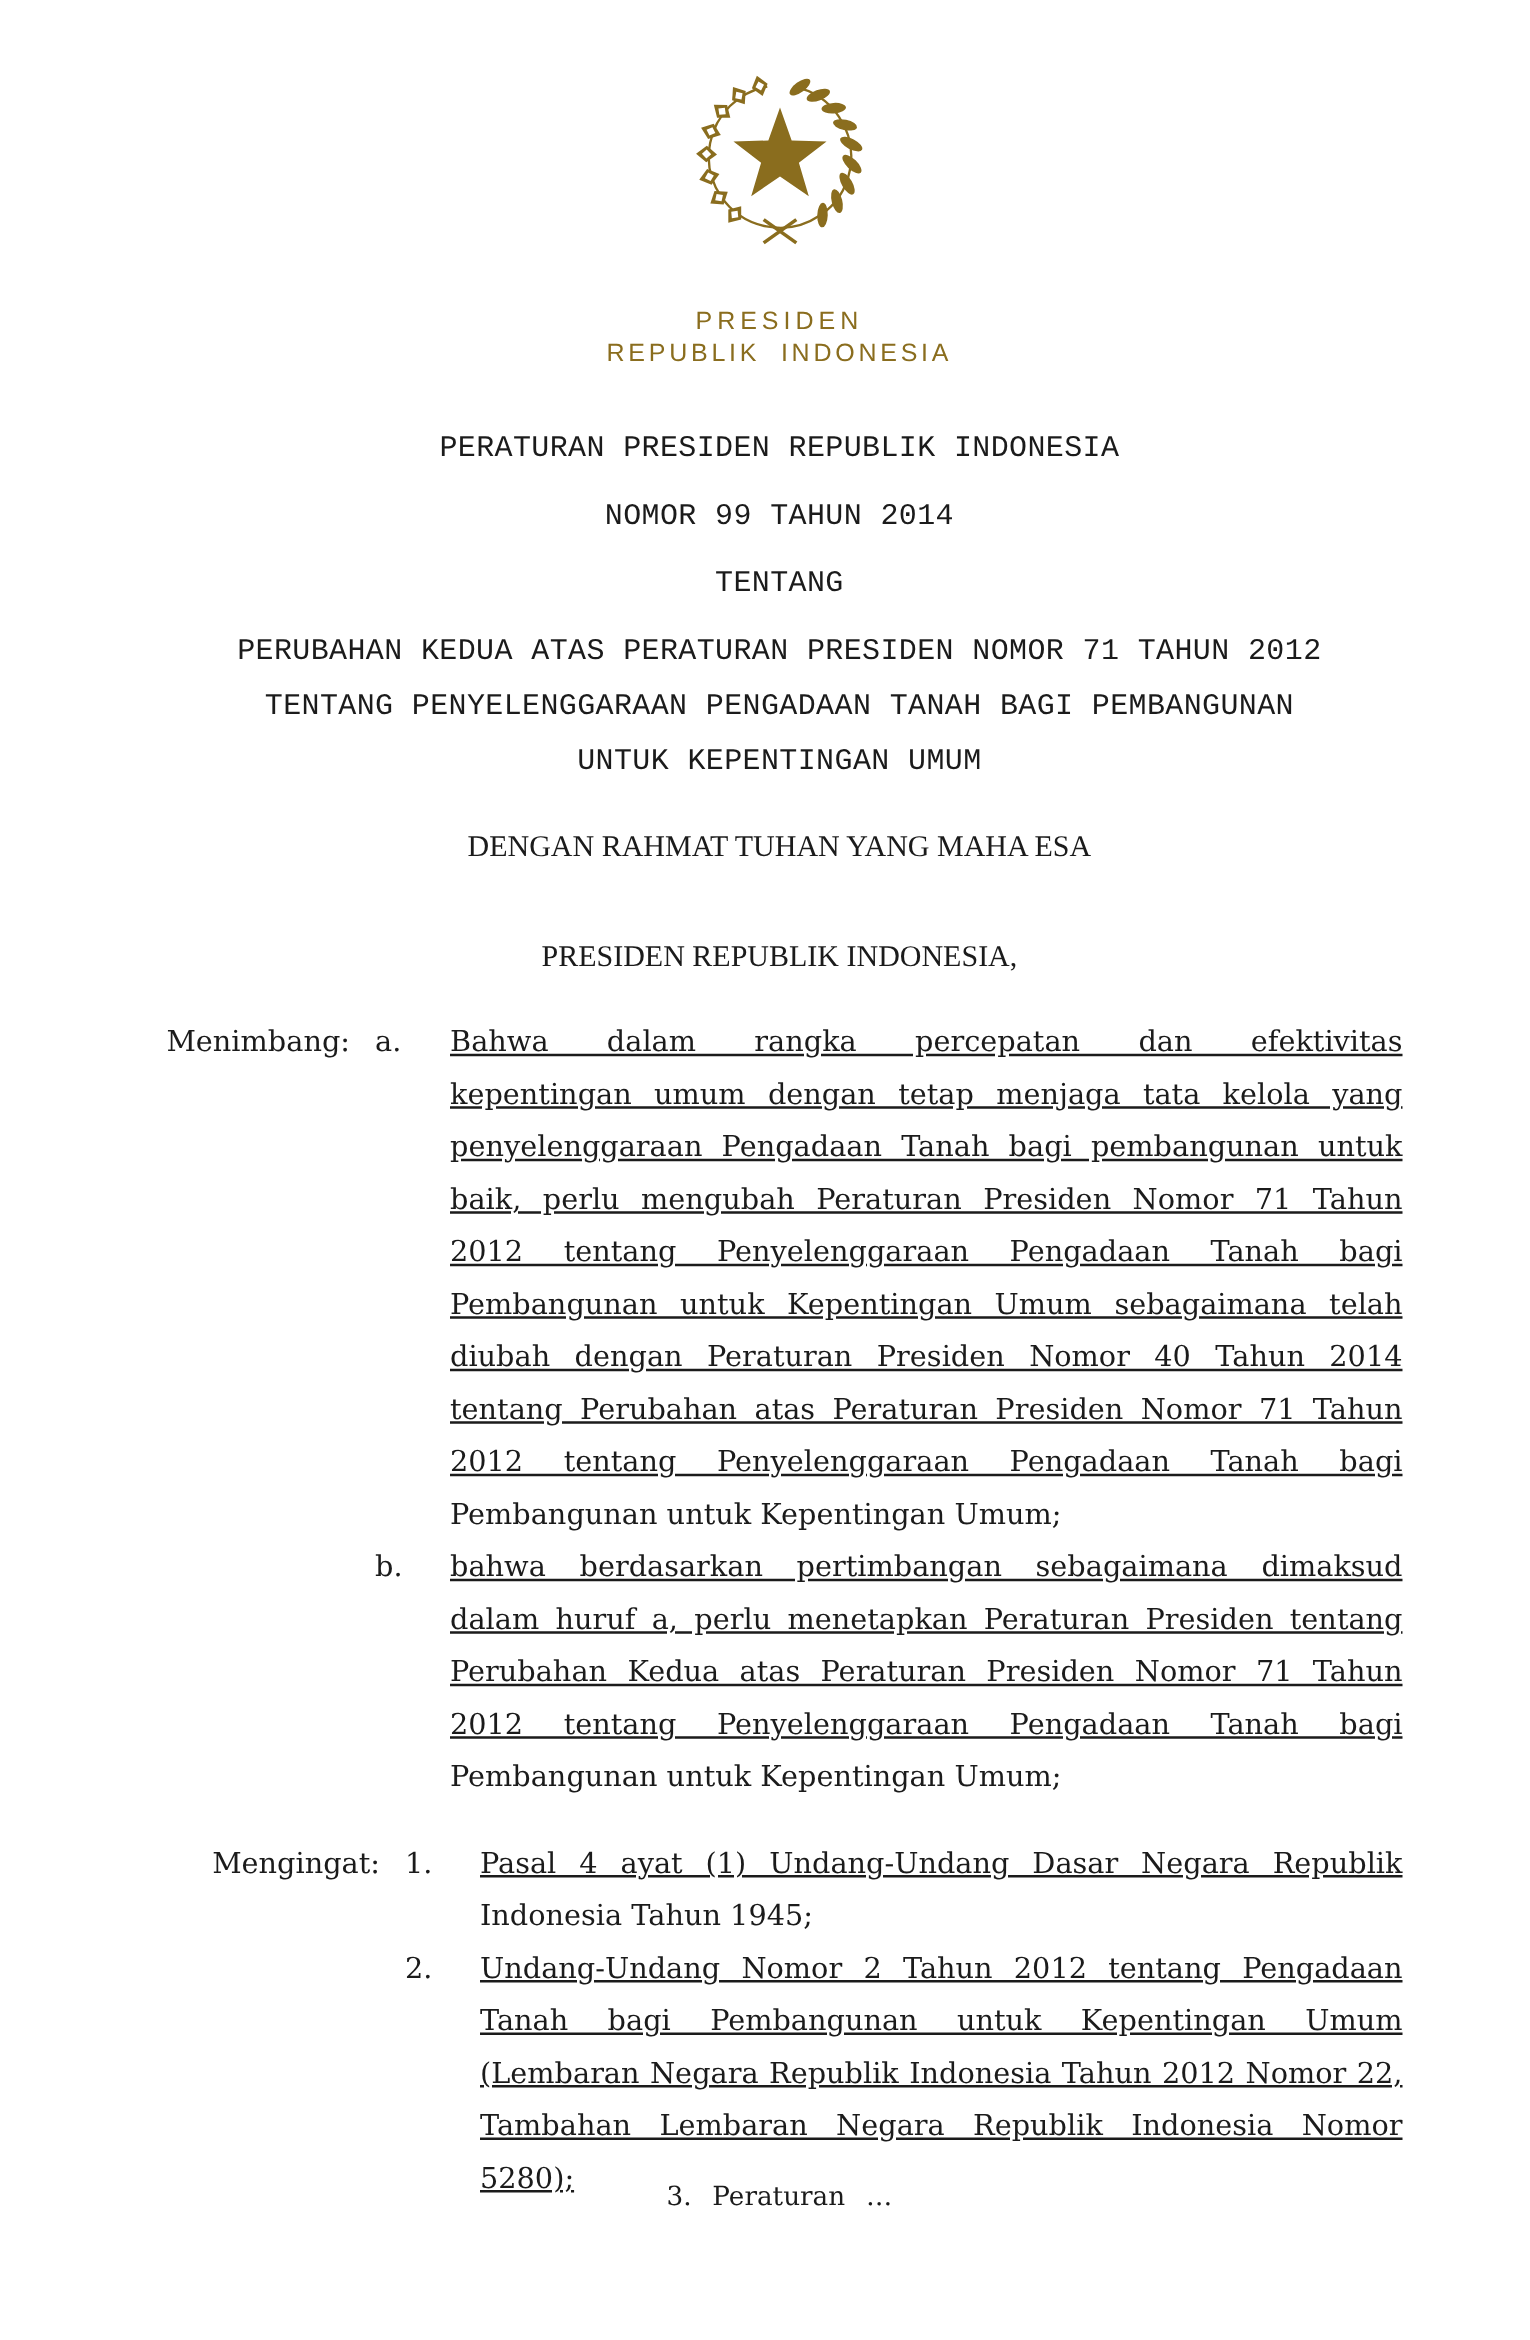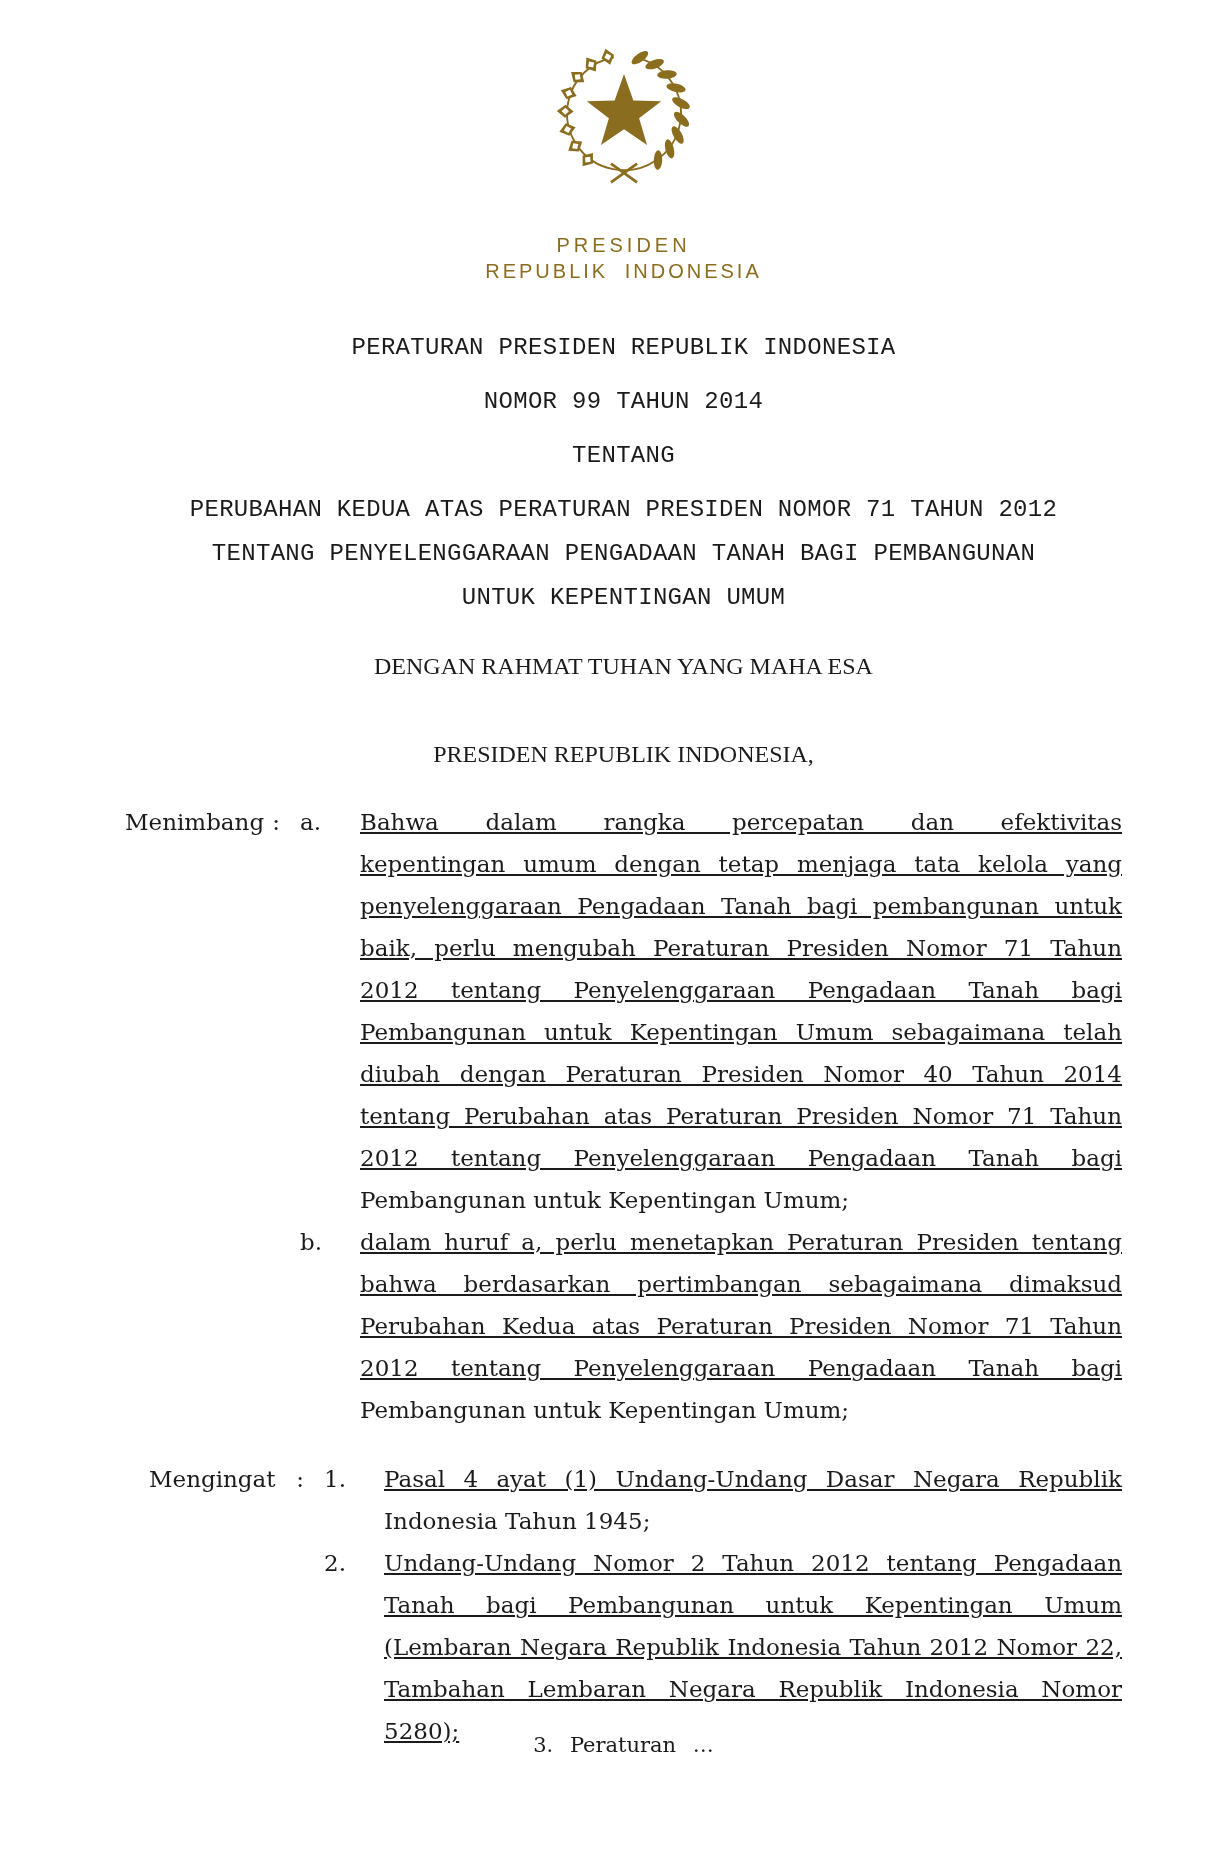--- a/index.html
+++ b/index.html
@@ -14,21 +14,21 @@
     width:1224px;height:1872px;
     margin:0 auto;
     background:var(--page-bg);
     box-sizing:border-box;
     padding:0 102px 0 125px;
     color:var(--text);
     font-family:"DejaVu Serif", serif;
     overflow:hidden;
   }
   
-  .letterhead{padding-top:42px;text-align:center;}
+  .letterhead{padding-top:54px;text-align:center;}
   .emblem{color:var(--gold);line-height:0;}
   .lh-line1{
     margin-top:40px;
     font-family:"Liberation Sans", sans-serif;
     font-size:20px;line-height:26px;
     letter-spacing:4px;
     color:var(--gold);
   }
   .lh-line2{
     font-family:"Liberation Sans", sans-serif;
@@ -55,21 +55,21 @@
   .enacting{margin-top:44px;}
   
   .clause{
     display:grid;
     grid-template-columns:175px 1fr;
     font-size:23px;line-height:42px;
   }
   .clause.menimbang{margin-top:25px;}
   .clause.mengingat{margin-top:27px;margin-left:24px;}
   .clause-label{
-    display:flex;justify-content:space-between;
+    display:flex;justify-content:flex-end;
     align-items:flex-start;
     padding-right:20px;height:42px;
   }
   .item{display:grid;grid-template-columns:60px 1fr;}
   .marker{height:42px;}
   .line{height:42px;white-space:nowrap;}
   .line.just{
     white-space:normal;
     text-align:justify;
     text-align-last:justify;
@@ -196,22 +196,22 @@
           <div class="line just">Pembangunan untuk Kepentingan Umum sebagaimana telah</div>
           <div class="line just">diubah dengan Peraturan Presiden Nomor 40 Tahun 2014</div>
           <div class="line just">tentang Perubahan atas Peraturan Presiden Nomor 71 Tahun</div>
           <div class="line just">2012 tentang Penyelenggaraan Pengadaan Tanah bagi</div>
           <div class="line">Pembangunan untuk Kepentingan Umum;</div>
         </div>
       </div>
       <div class="item">
         <div class="marker">b.</div>
         <div class="lines">
+          <div class="line just">bahwa berdasarkan pertimbangan sebagaimana dimaksud</div>
           <div class="line just">dalam huruf a, perlu menetapkan Peraturan Presiden tentang</div>
-          <div class="line just">bahwa berdasarkan pertimbangan sebagaimana dimaksud</div>
           <div class="line just">Perubahan Kedua atas Peraturan Presiden Nomor 71 Tahun</div>
           <div class="line just">2012 tentang Penyelenggaraan Pengadaan Tanah bagi</div>
           <div class="line">Pembangunan untuk Kepentingan Umum;</div>
         </div>
       </div>
     </div>
   </section>
 
   <section class="clause mengingat">
     <div class="clause-label">

